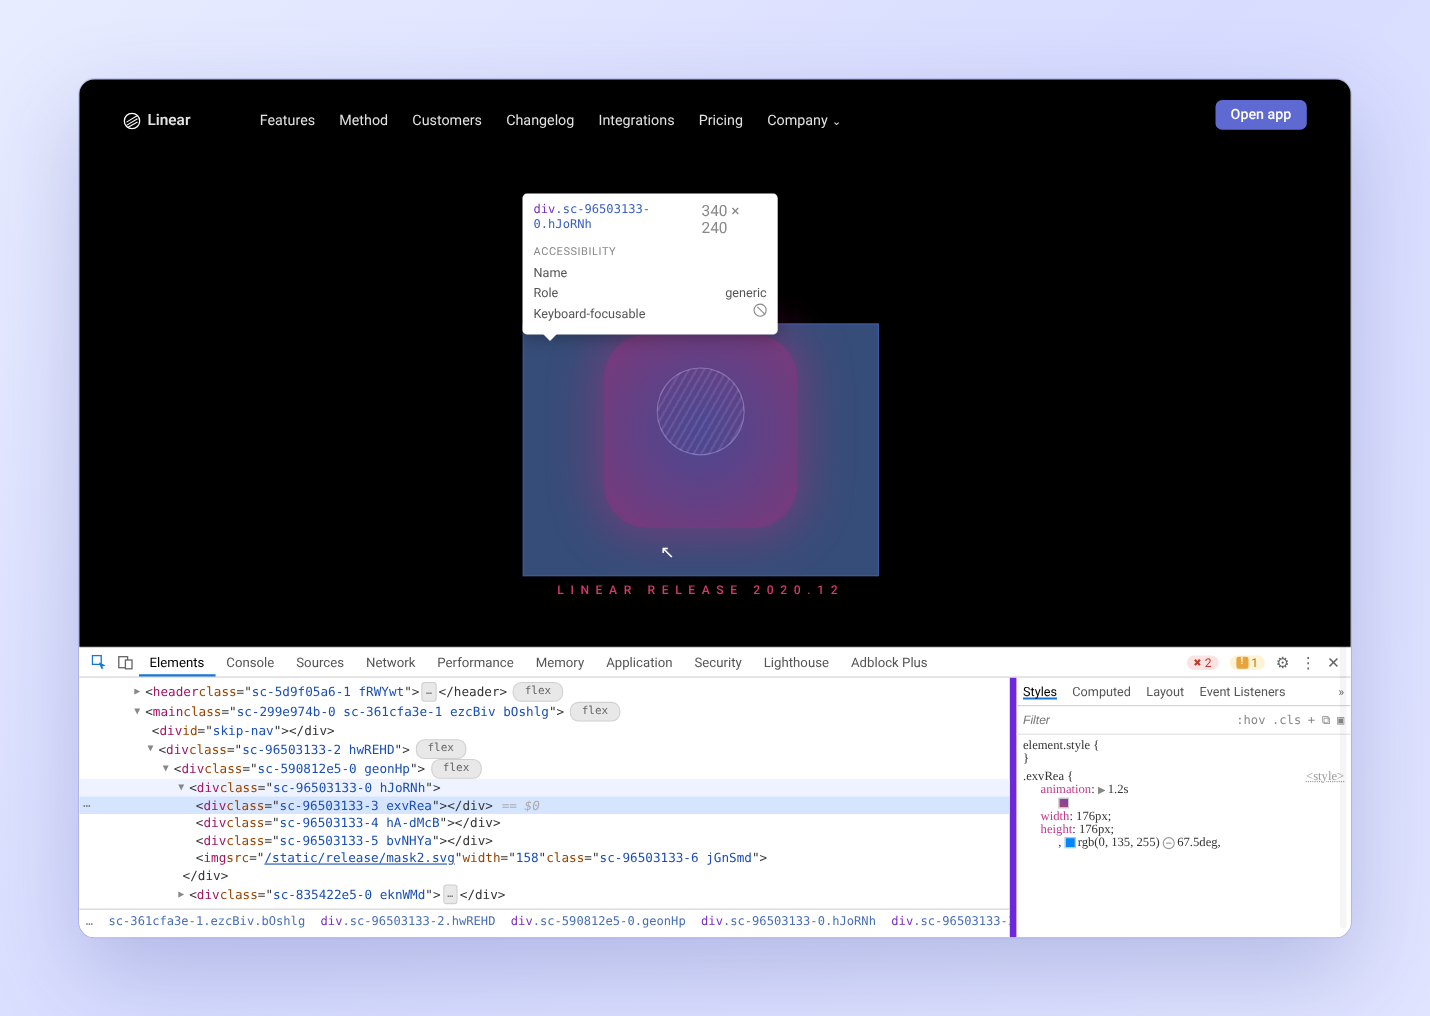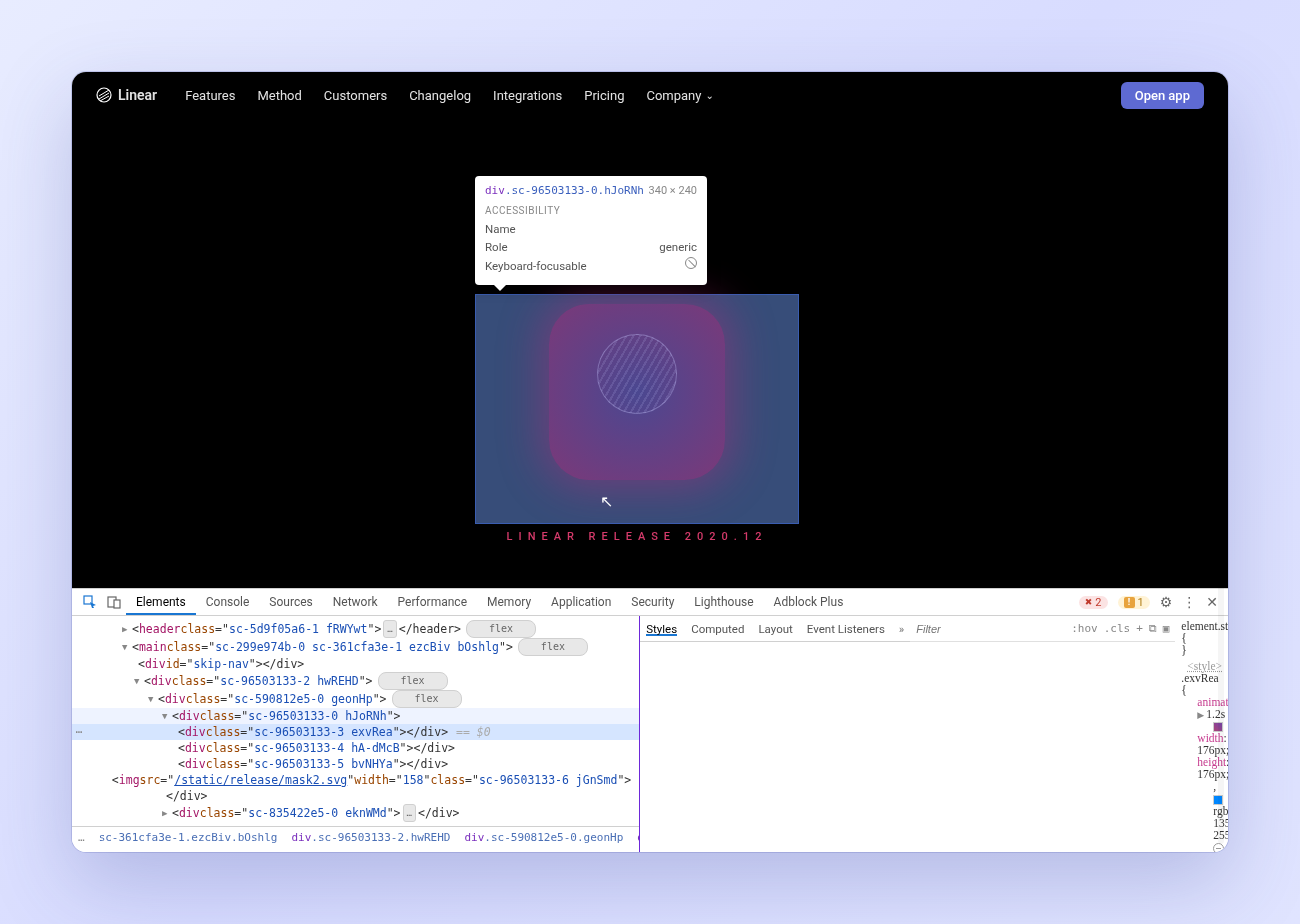--- a/index.html
+++ b/index.html
@@ -21,22 +21,22 @@
   }
   .scrollbar-track {
     position: absolute; right: 4px; top: 8px; bottom: 8px; width: 6px;
     background: rgba(0,0,0,0.04); border-radius: 3px;
   }
   .scrollbar-thumb { position: absolute; left:0; right:0; top:0; height:30px; background:#c0c4d0; border-radius:3px; }
 
   
   .viewport { flex: 0 0 516px; background: #000; position: relative; }
   .site-header {
-    height: 46px; display: flex; align-items: center; padding: 0 24px;
-    color: #e2e2e2; font-size: 13px;
+    height: 46px; display: flex; align-items: flex-end; padding: 0 40px;
+    color: #e2e2e2; font-size: 13px; gap: 35px;
   }
   .logo { display: flex; align-items: center; gap: 6px; font-weight: 600; font-size: 14px; }
   .logo-icon { width: 16px; height: 16px; }
   .nav { display: flex; gap: 22px; margin-left: 28px; }
   .nav span { cursor: pointer; }
   .nav-company { display: flex; align-items: center; gap: 4px; }
   .chev { font-size: 10px; }
   .open-app {
     margin-left: auto; background: #5e6ad2; color: #fff;
     padding: 6px 14px; border-radius: 6px; font-size: 13px; font-weight: 500;
@@ -73,21 +73,21 @@
     font-size: 11.5px; color: #333; padding: 8px 10px 10px;
   }
   .tooltip-arrow {
     position:absolute; left:18px; bottom:-6px;
     width:0;height:0;border-left:7px solid transparent;border-right:7px solid transparent;border-top:7px solid #fff;
   }
   .tt-head { display:flex; justify-content:space-between; margin-bottom:8px; }
   .tt-sel { font-family: Menlo, monospace; font-size: 11px; }
   .tt-sel .tag { color:#7a2fbd; }
   .tt-sel .cls { color:#3a5fbd; }
-  .tt-dim { color:#888; font-size:11px; }
+  .tt-dim { color:#888; font-size:14px; }
   .tt-section { color:#888; font-size:10px; letter-spacing:0.5px; margin-bottom:4px; }
   .tt-row { display:flex; justify-content:space-between; color:#555; line-height:1.6; }
   .tt-prohibit { width:12px;height:12px;border:1.2px solid #888;border-radius:50%;position:relative;display:inline-block; }
   .tt-prohibit::after{content:'';position:absolute;left:1px;top:5px;width:10px;height:1.2px;background:#888;transform:rotate(45deg);}
 
   
   .devtools { flex: 1; background:#fff; display:flex; flex-direction:column; border-top:1px solid #d0d0d0; }
   .dt-tabs {
     height: 27px; display:flex; align-items:center; font-size:12px; color:#555;
     border-bottom:1px solid #d0d0d0; padding: 0 6px; gap: 0;
@@ -106,27 +106,27 @@
 
   
   .elements-pane { flex:1; font-family: Menlo, Consolas, monospace; font-size:11.5px; color:#333; overflow:auto; position:relative; }
   .tree { padding: 4px 0; }
   .tree-row { white-space:nowrap; padding:0 8px; line-height:16px; display:flex; align-items:center; }
   .tree-row.hl { background:#eef3ff; }
   .tree-row.sel { background:#d5e5ff; }
   .arrow { width:10px; display:inline-block; color:#888; font-size:9px; }
   .ind { display:inline-block; }
   .t-tag{color:#a31565;} .t-attr{color:#994500;} .t-str{color:#1a4fb5;} .t-url{color:#1a4fb5;text-decoration:underline;}
-  .pill{background:#e8e8e8;border:1px solid #d0d0d0;border-radius:8px;padding:0 22px;font-size:10px;color:#666;margin-left:5px;}
+  .pill{background:#e8e8e8;border:1px solid #d0d0d0;border-radius:8px;padding:0 10px;font-size:10px;color:#666;margin-left:5px;}
   .expando{background:#e8e8e8;border:1px solid #d0d0d0;border-radius:3px;padding:0 3px;font-size:9px;color:#666;margin:0 2px;}
   .eqsel{color:#aaa;font-style:italic;margin-left:8px;}
   .row-gutter{position:absolute;left:0;width:14px;text-align:center;color:#888;}
 
   
-  .styles-pane { flex: 0 0 310px; border-left:1px solid #6d28d9; display:flex; flex-direction:row; font-size:11.5px;}
+  .styles-pane { flex: 0 0 310px; border-left:6px solid #6d28d9; display:flex; flex-direction:column; font-size:11.5px;}
   .sp-tabs{height:26px;display:flex;align-items:center;border-bottom:1px solid #d0d0d0;padding:0 6px;gap:14px;color:#555;}
   .sp-tab{cursor:pointer;}
   .sp-tab.active{color:#000;box-shadow:inset 0 -2px 0 #1976d2;}
   .sp-more{margin-left:auto;color:#777;}
   .sp-filter-row{height:26px;display:flex;align-items:center;border-bottom:1px solid #e0e0e0;padding:0 6px;gap:6px;color:#888;}
   .sp-filter-row input{border:none;outline:none;flex:0 0 120px;font-size:11px;color:#555;font-style:italic;}
   .sp-btn{font-family:Menlo,monospace;font-size:11px;color:#888;cursor:pointer;}
   .sp-body{flex:1;font-family:Liberation Serif, serif;padding:4px 6px;color:#333;overflow:auto;}
   .sp-rule{margin-bottom:4px;}
   .sp-origin{float:right;color:#999;text-decoration:underline dotted;margin-left:36px;}

